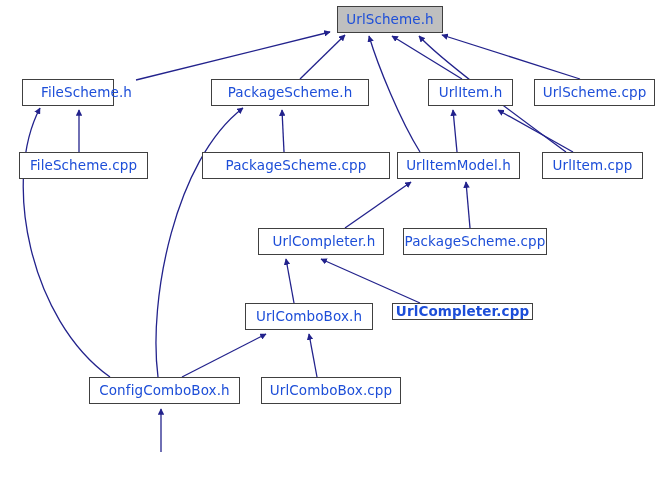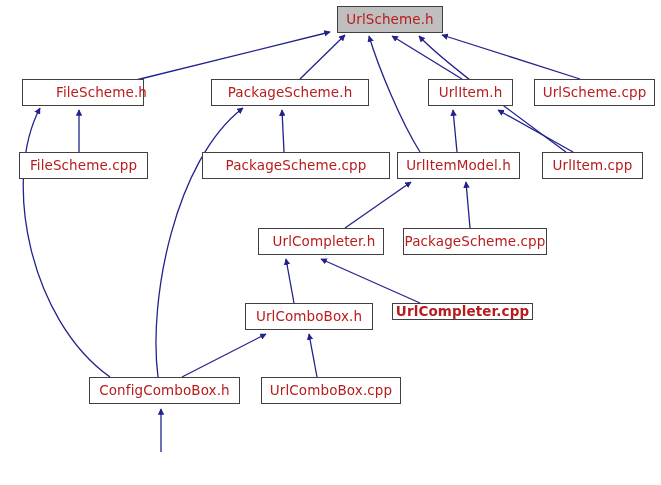--- a/index.html
+++ b/index.html
@@ -21,21 +21,21 @@
     top: 0;
     width: 661px;
     height: 485px;
     pointer-events: none;
   }
   .node {
     position: absolute;
     box-sizing: border-box;
     border: 1px solid #404040;
     background: #ffffff;
-    color: #b91c1c;
+    color: #1d4ed8;
     font-size: 13.5px;
     line-height: 1;
     display: flex;
     align-items: center;
     justify-content: center;
     white-space: nowrap;
     letter-spacing: 0.1px;
     z-index: 5;
   }
   .node.root {
@@ -67,21 +67,21 @@
       <path d="M 573,152 L 498,110" fill="none" stroke="#22228c" stroke-width="1.3" marker-end="url(#arrowhead)"></path>
       <path d="M 345,228 L 411,182" fill="none" stroke="#22228c" stroke-width="1.3" marker-end="url(#arrowhead)"></path>
       <path d="M 470,228 L 466,182" fill="none" stroke="#22228c" stroke-width="1.3" marker-end="url(#arrowhead)"></path>
       <path d="M 294,303 L 286,259" fill="none" stroke="#22228c" stroke-width="1.3" marker-end="url(#arrowhead)"></path>
       <path d="M 420,303 L 321,259" fill="none" stroke="#22228c" stroke-width="1.3" marker-end="url(#arrowhead)"></path>
       <path d="M 182,377 L 266,334" fill="none" stroke="#22228c" stroke-width="1.3" marker-end="url(#arrowhead)"></path>
       <path d="M 317,377 L 309,334" fill="none" stroke="#22228c" stroke-width="1.3" marker-end="url(#arrowhead)"></path>
       <path d="M 161,452 L 161,409" fill="none" stroke="#22228c" stroke-width="1.3" marker-end="url(#arrowhead)"></path>
     </svg>
 <div class="node root" style="left: 337px; top: 6px; width: 106px; height: 27px;">UrlScheme.h</div>
-    <div class="node" style="left: 22px; top: 79px; width: 122px; height: 27px; padding-left: 37px;">FileScheme.h</div>
+    <div class="node" style="left: 22px; top: 79px; width: 92px; height: 27px; padding-left: 37px;">FileScheme.h</div>
     <div class="node" style="left: 211px; top: 79px; width: 158px; height: 27px;">PackageScheme.h</div>
     <div class="node" style="left: 428px; top: 79px; width: 85px; height: 27px;">UrlItem.h</div>
     <div class="node" style="left: 534px; top: 79px; width: 121px; height: 27px;">UrlScheme.cpp</div>
     <div class="node" style="left: 19px; top: 152px; width: 129px; height: 27px;">FileScheme.cpp</div>
     <div class="node" style="left: 202px; top: 152px; width: 188px; height: 27px;">PackageScheme.cpp</div>
     <div class="node" style="left: 397px; top: 152px; width: 123px; height: 27px;">UrlItemModel.h</div>
     <div class="node" style="left: 542px; top: 152px; width: 101px; height: 27px;">UrlItem.cpp</div>
     <div class="node" style="left: 258px; top: 228px; width: 126px; height: 27px; padding-left: 6px;">UrlCompleter.h</div>
     <div class="node" style="left: 403px; top: 228px; width: 144px; height: 27px;">PackageScheme.cpp</div>
     <div class="node" style="left: 245px; top: 303px; width: 128px; height: 27px;">UrlComboBox.h</div>

